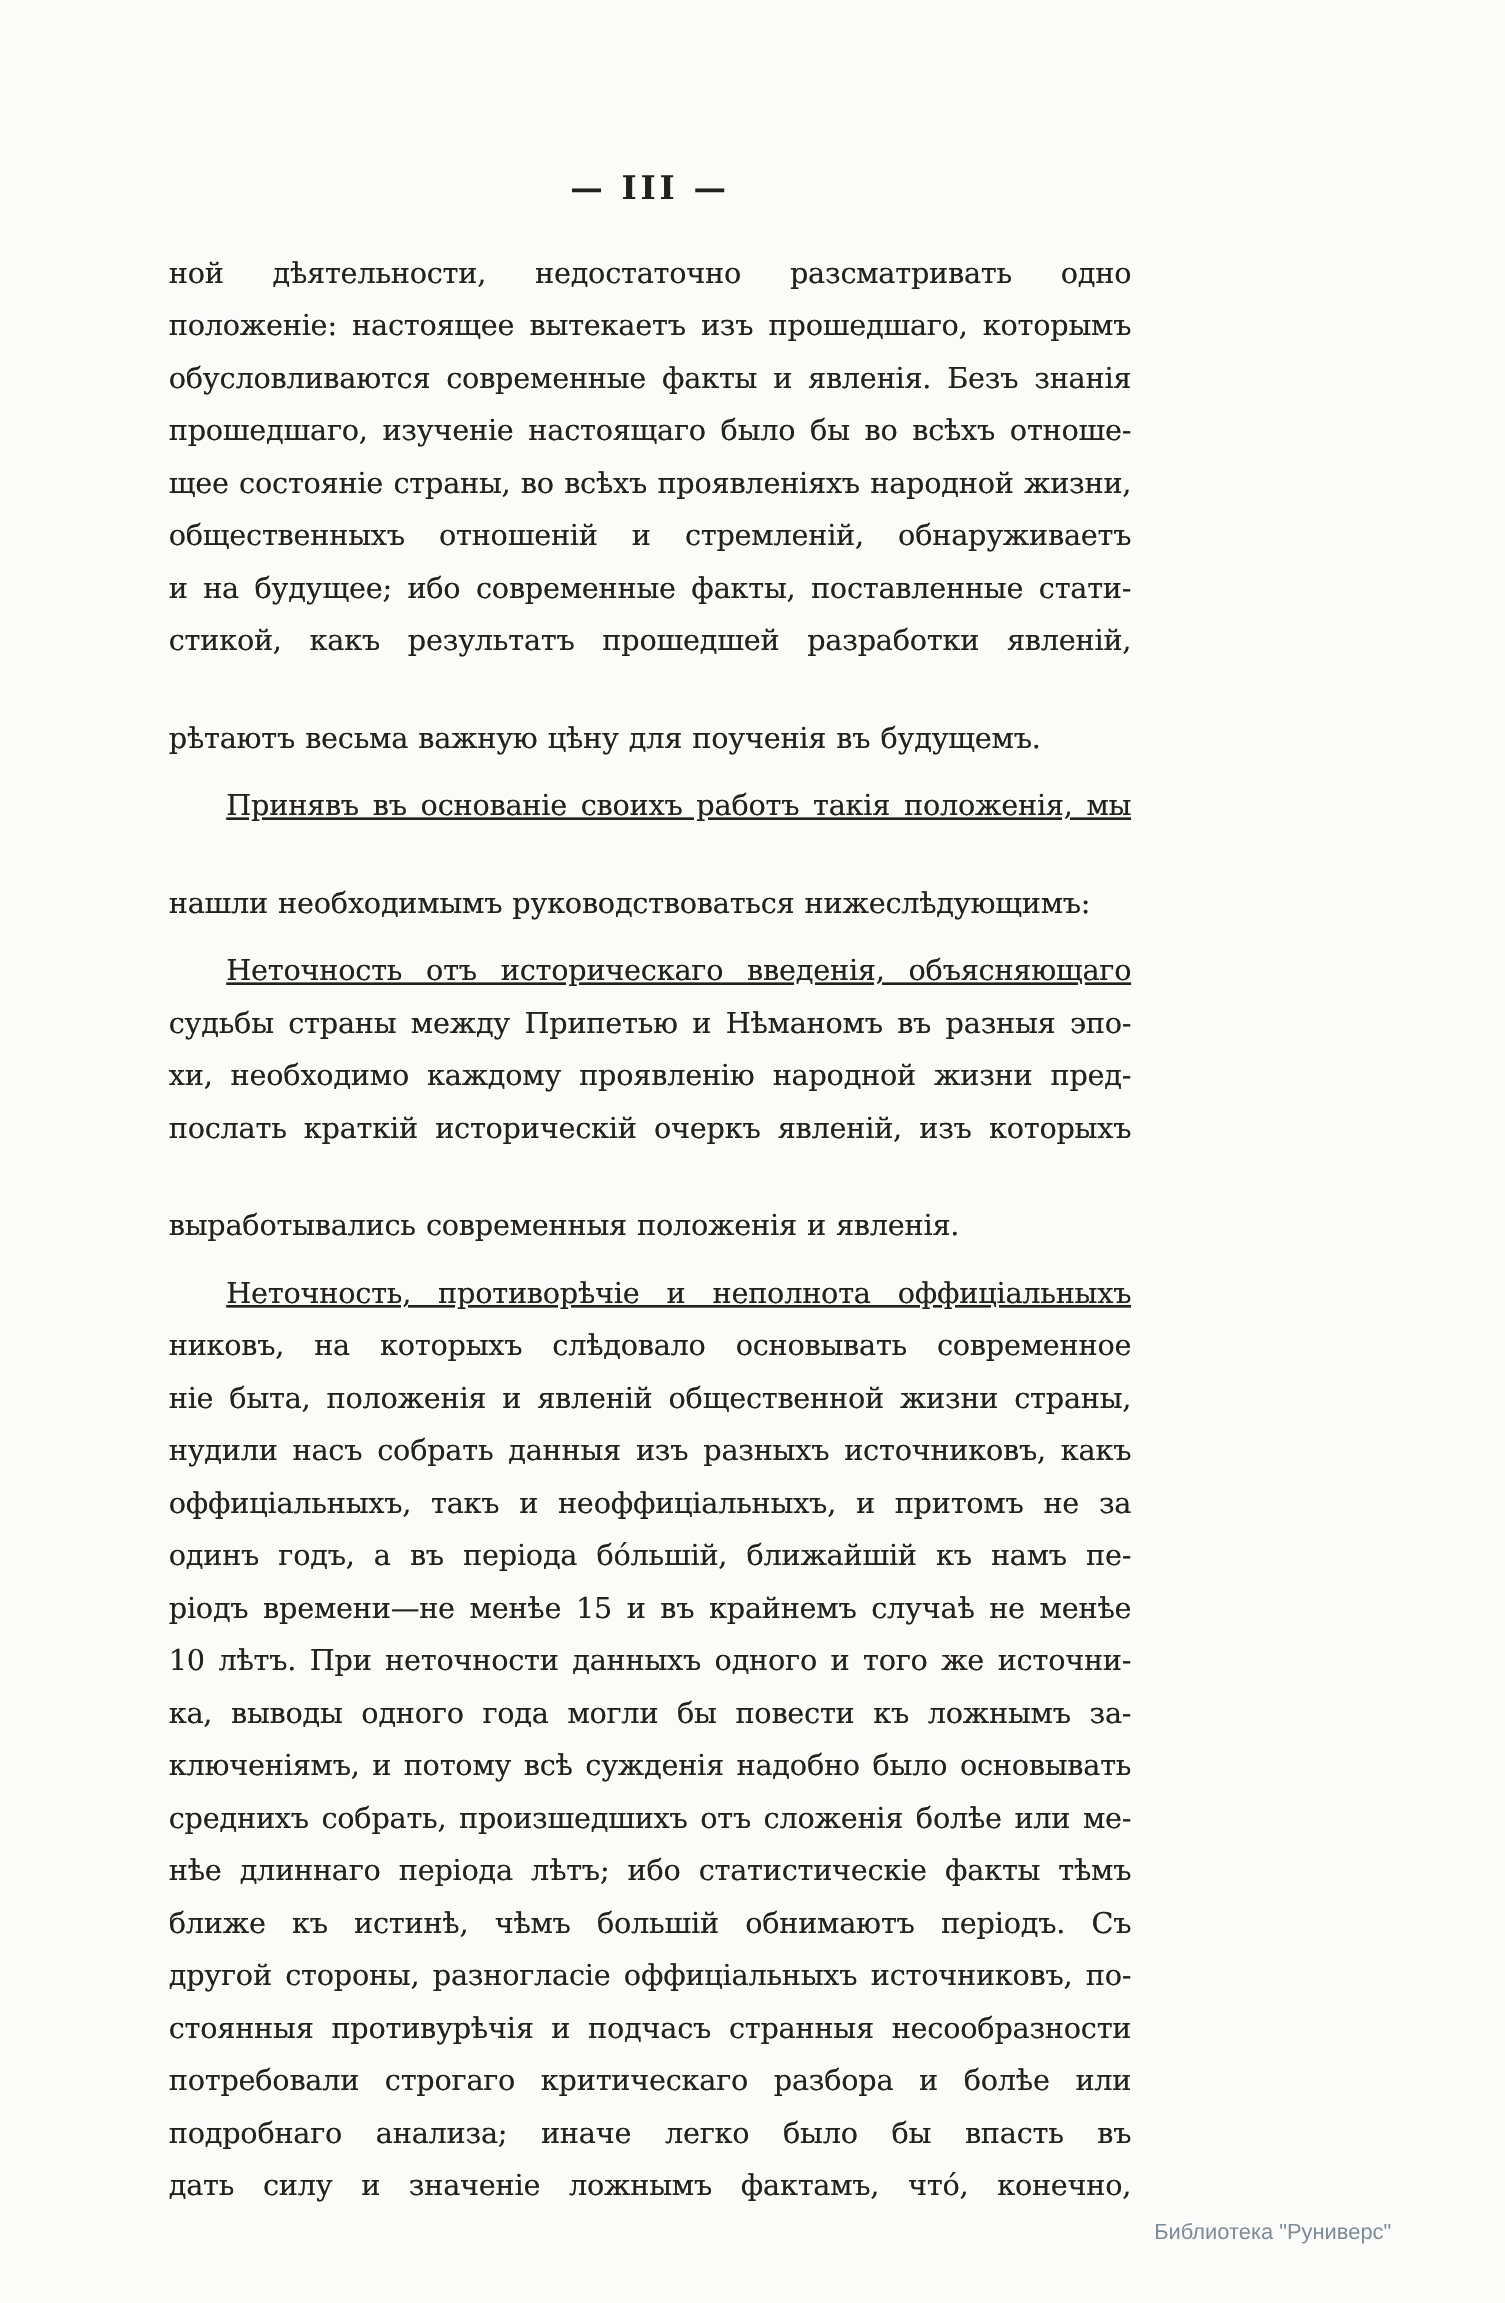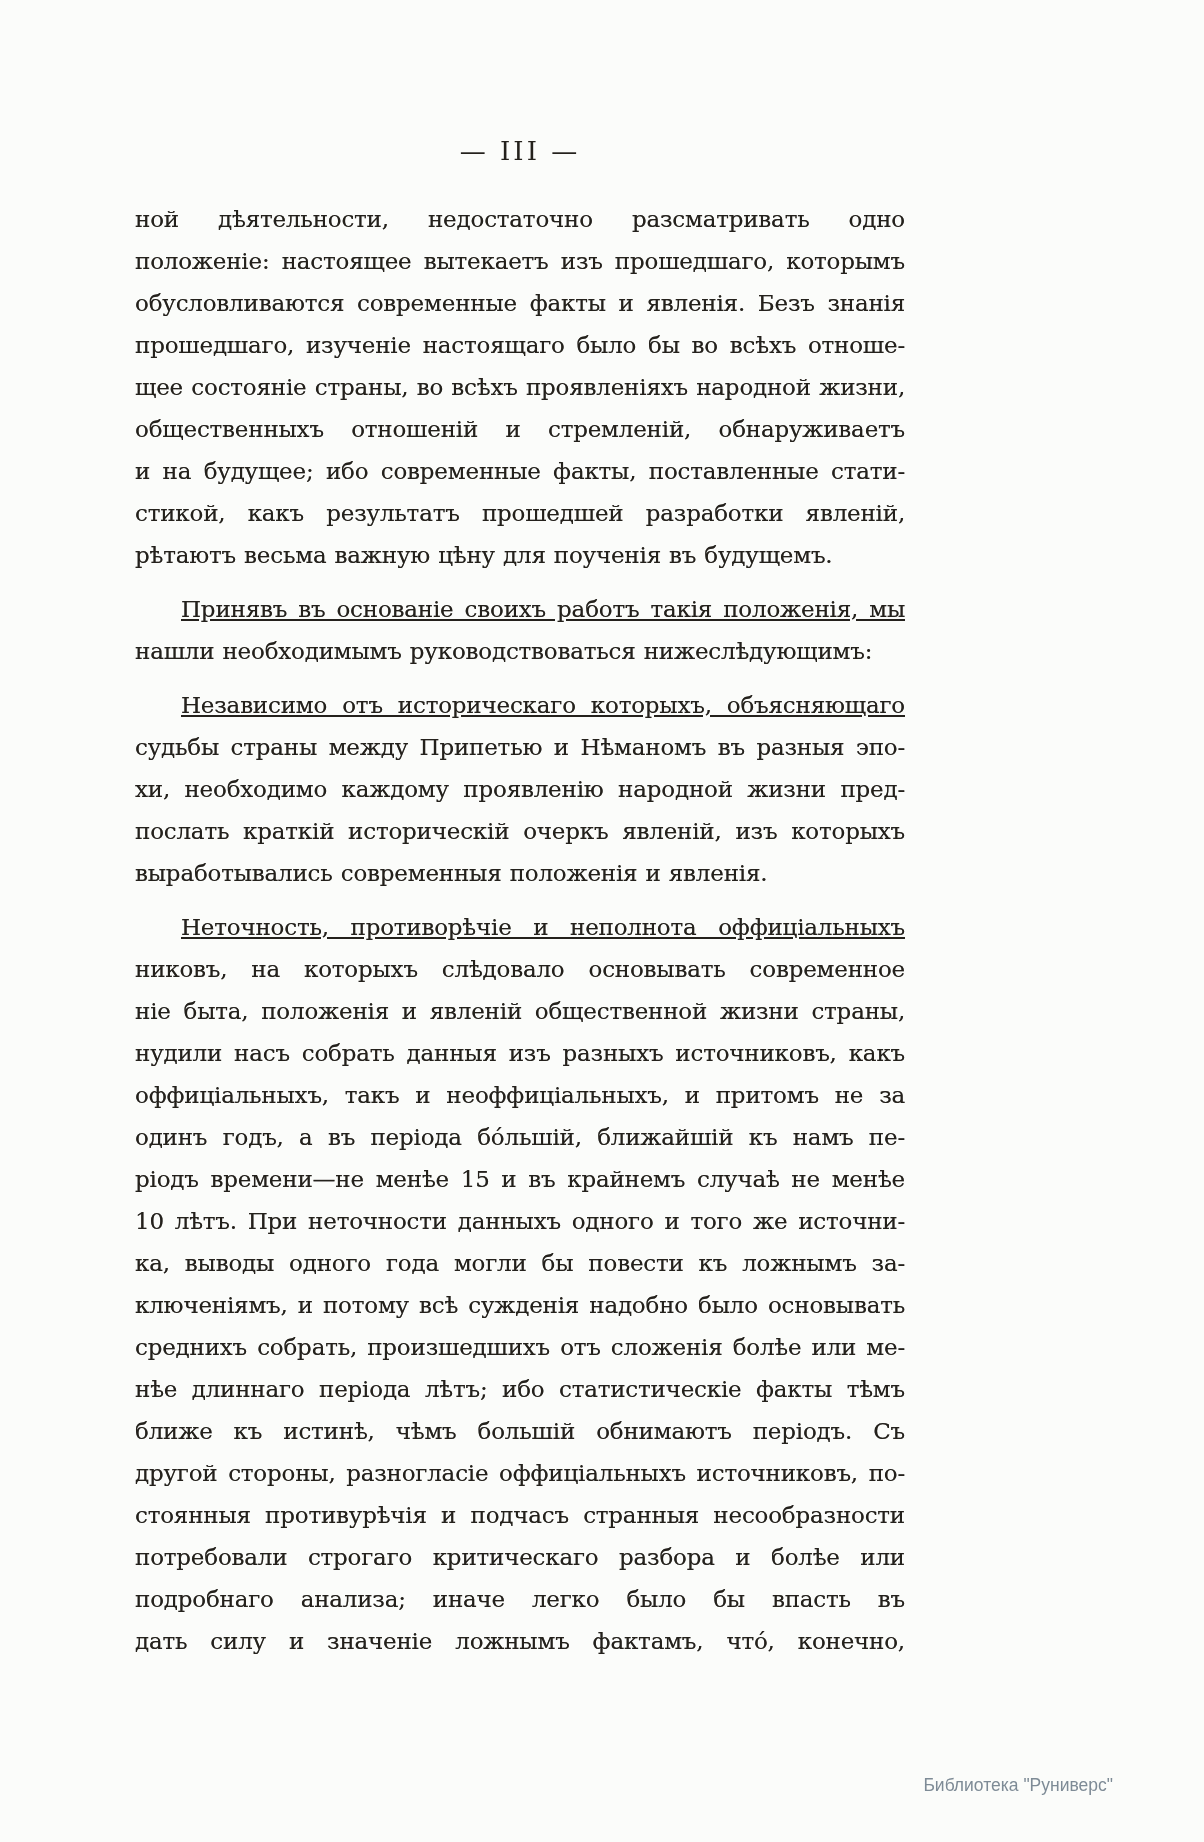--- a/index.html
+++ b/index.html
@@ -19,20 +19,21 @@
   }
   .pageno {
     position: absolute;
     top: 136px;
     left: 135px;
     width: 770px;
     text-align: center;
     font-size: 26px;
     letter-spacing: 3px;
     color: var(--ink);
+    font-weight: bold;
   }
   .text-block {
     position: absolute;
     top: 198px;
     left: 135px;
     width: 770px;
     font-size: 23px;
     line-height: 42px;
     letter-spacing: -0.2px;
     word-spacing: 1px;
@@ -40,21 +41,21 @@
     text-shadow: 0 0 0.5px rgba(30,28,24,0.55);
   }
   .para + .para { margin-top: 12px; }
   .line {
     text-align: justify;
     text-align-last: justify;
     white-space: normal;
     overflow: hidden;
     height: 42px;
   }
-  .line.last { text-align-last: left; }
+  .line.last { text-align-last: left; margin-top: 36px; }
   .line.indent { text-indent: 46px; text-decoration: underline; }
   .watermark {
     position: absolute;
     top: 1775px;
     right: 91px;
     font-family: "Liberation Sans", sans-serif;
     font-size: 17.5px;
     color: var(--watermark);
   }
 </style>
@@ -73,21 +74,21 @@
         <div class="line">общественныхъ отношеній и стремленій, обнаруживаетъ вліяніе</div>
         <div class="line">и на будущее; ибо современные факты, поставленные стати-</div>
         <div class="line">стикой, какъ результатъ прошедшей разработки явленій, пріоб-</div>
         <div class="line last">рѣтаютъ весьма важную цѣну для поученія въ будущемъ.</div>
       </div>
       <div class="para">
         <div class="line indent">Принявъ въ основаніе своихъ работъ такія положенія, мы</div>
         <div class="line last">нашли необходимымъ руководствоваться нижеслѣдующимъ:</div>
       </div>
       <div class="para">
-        <div class="line indent">Независимо отъ историческаго которыхъ, объясняющаго</div>
+        <div class="line indent">Неточность отъ историческаго введенія, объясняющаго</div>
         <div class="line">судьбы страны между Припетью и Нѣманомъ въ разныя эпо-</div>
         <div class="line">хи, необходимо каждому проявленію народной жизни пред-</div>
         <div class="line">послать краткій историческій очеркъ явленій, изъ которыхъ</div>
         <div class="line last">выработывались современныя положенія и явленія.</div>
       </div>
       <div class="para">
         <div class="line indent">Неточность, противорѣчіе и неполнота оффиціальныхъ источ-</div>
         <div class="line">никовъ, на которыхъ слѣдовало основывать современное состоя-</div>
         <div class="line">ніе быта, положенія и явленій общественной жизни страны, вы-</div>
         <div class="line">нудили насъ собрать данныя изъ разныхъ источниковъ, какъ</div>

